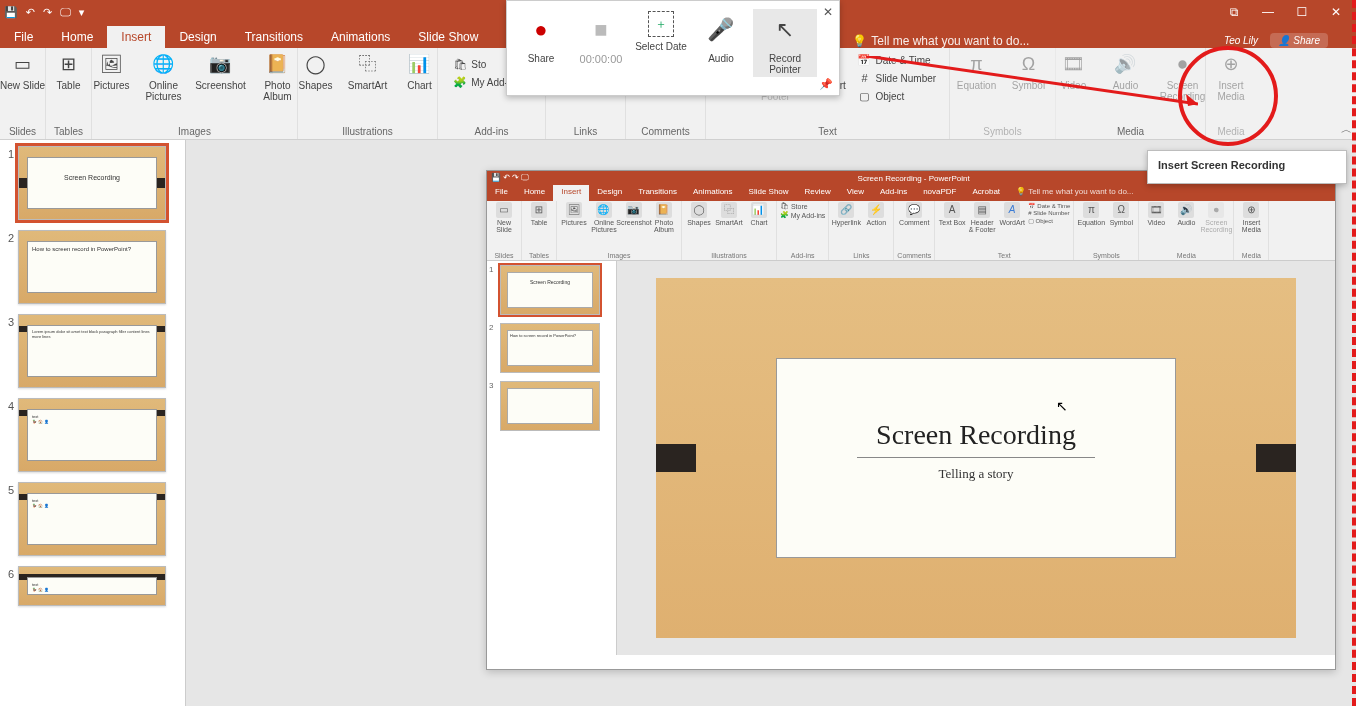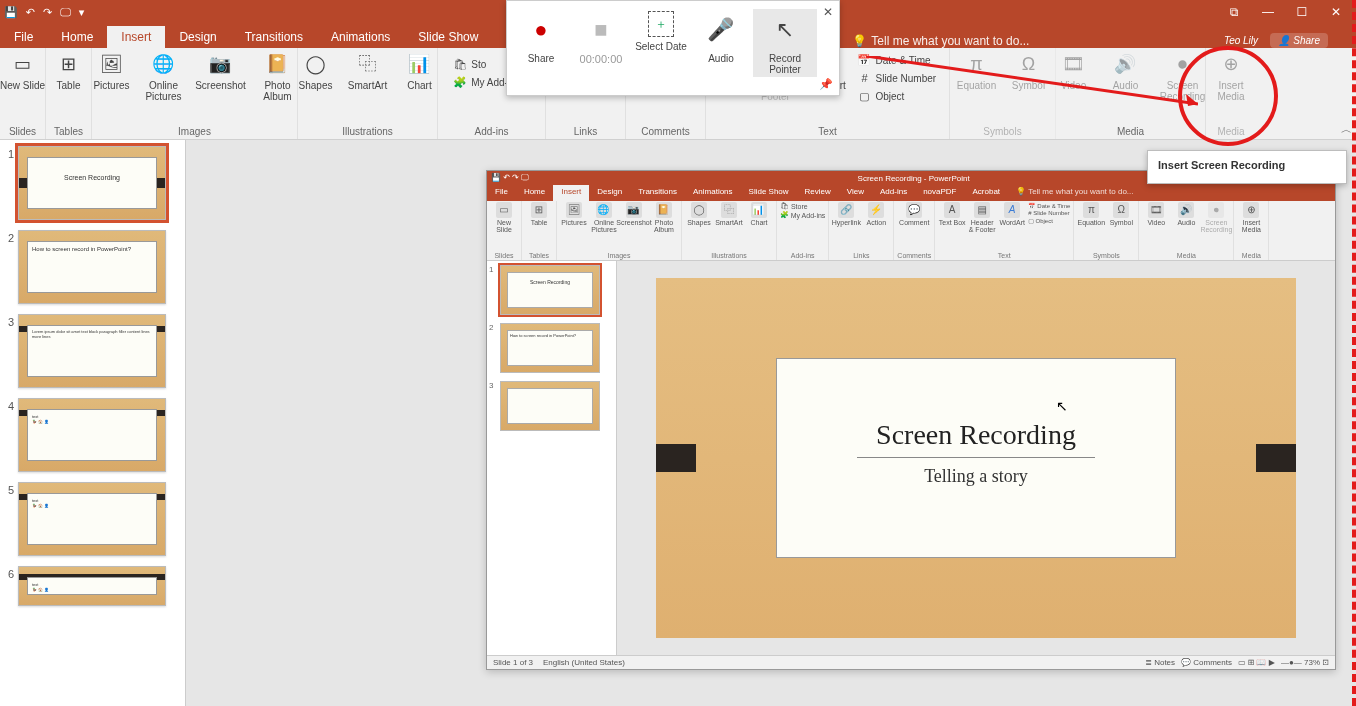--- a/index.html
+++ b/index.html
@@ -77,21 +77,21 @@
 .ithumb-row .n { font-size:8px; color:#666; width:8px;}
 .ithumb { width:100px; height:50px; background:linear-gradient(#e0b97a,#d8a968); border:1px solid #bbb; position:relative;}
 .ithumb.sel { outline:2px solid #d35230;}
 .ithumb .ii { position:absolute; left:6px; right:6px; top:6px; bottom:6px; background:#fdfdf7; border:1px solid #aaa; font-size:5px; text-align:center; padding-top:6px; color:#333;}
 .inner-slide-area { flex:1; background:#e6e6e6; display:flex; align-items:center; justify-content:center; position:relative;}
 .big-slide { width:640px; height:360px; background:linear-gradient(#e5be82,#dfb070); position:relative;}
 .big-slide .card { position:absolute; left:120px; right:120px; top:80px; bottom:80px; background:#fdfdf7; border:1px solid #999;}
 .big-slide .dark { position:absolute; top:50%; transform:translateY(-50%); width:40px; height:28px; background:#2a2420;}
 .big-slide .dark.l { left:0;} .big-slide .dark.r { right:0;}
 .big-slide h1 { font-family:"Times New Roman",serif; font-weight:400; font-size:28px; text-align:center; padding-top:60px; color:#222;}
-.big-slide .sub { font-family:"Times New Roman",serif; font-size:18px; text-align:center; color:#333; padding-top:8px;}
+.big-slide .sub { font-family:"Times New Roman",serif; font-size:13px; text-align:center; color:#333; padding-top:8px;}
 .big-slide .cursor { position:absolute; left:400px; top:120px; font-size:14px; color:#000;}
 .inner-status { position:absolute; bottom:0; left:0; right:0; height:14px; background:#f1f1f1; border-top:1px solid #ccc; font-size:8px; color:#555; display:flex; align-items:center; padding:0 6px; gap:10px;}
 .inner-status .r { margin-left:auto; display:flex; gap:6px; align-items:center;}
 
 
 .tooltip { position:absolute; z-index:30; left:1147px; top:150px; width:200px; background:#fff; border:1px solid #bdbdbd; box-shadow:0 2px 6px rgba(0,0,0,.25); padding:8px 10px; font-size:11px; color:#333;}
 .tooltip .tt-title { font-weight:600; margin-bottom:4px;}
 
 
 .circle { position:absolute; left:1178px; top:46px; width:100px; height:100px; border:4px solid #e31b1b; border-radius:50%; z-index:25; pointer-events:none;}
@@ -567,30 +567,20 @@
               <div class="dark r"></div>
             <div class="card">
               <h1>Screen Recording</h1>
               <div style="border-top:1px solid #888;width:60%;margin:6px auto 0"></div>
               <div class="sub">Telling a story</div>
             </div>
             <span class="cursor">↖</span>
           </div>
         </div>
       </div>
-      <div class="inner-status">
-        <span>Slide 1 of 3</span>
-        <span>English (United States)</span>
-        <div class="r">
-          <span>≣ <span>Notes</span></span>
-          <span>💬 <span>Comments</span></span>
-          <span>▭ ⊞ 📖 ▶</span>
-          <span>—●— <span>73%</span> ⊡</span>
-        </div>
-      </div>
     </div>
   </div>
 </div>
 
 <div class="tooltip">
   <div class="tt-title">Insert Screen Recording</div>
 </div>
 
 <div class="circle"></div>
 <svg class="arrow-line">

